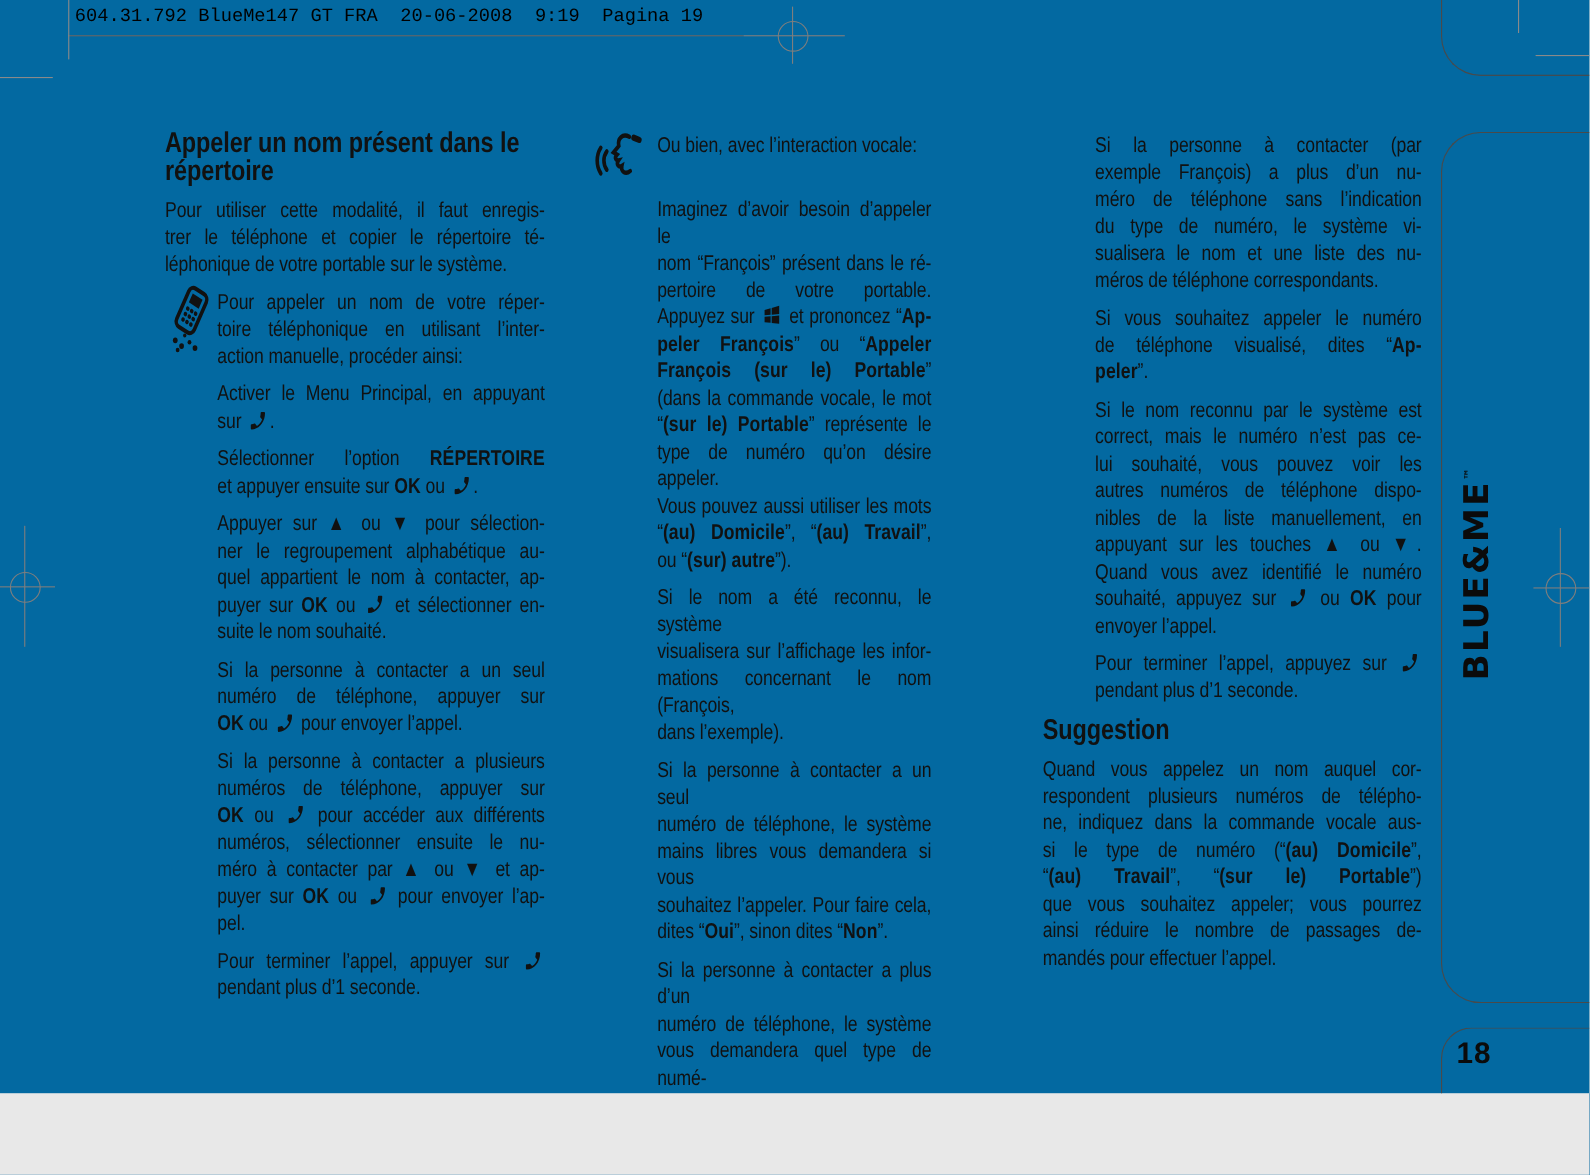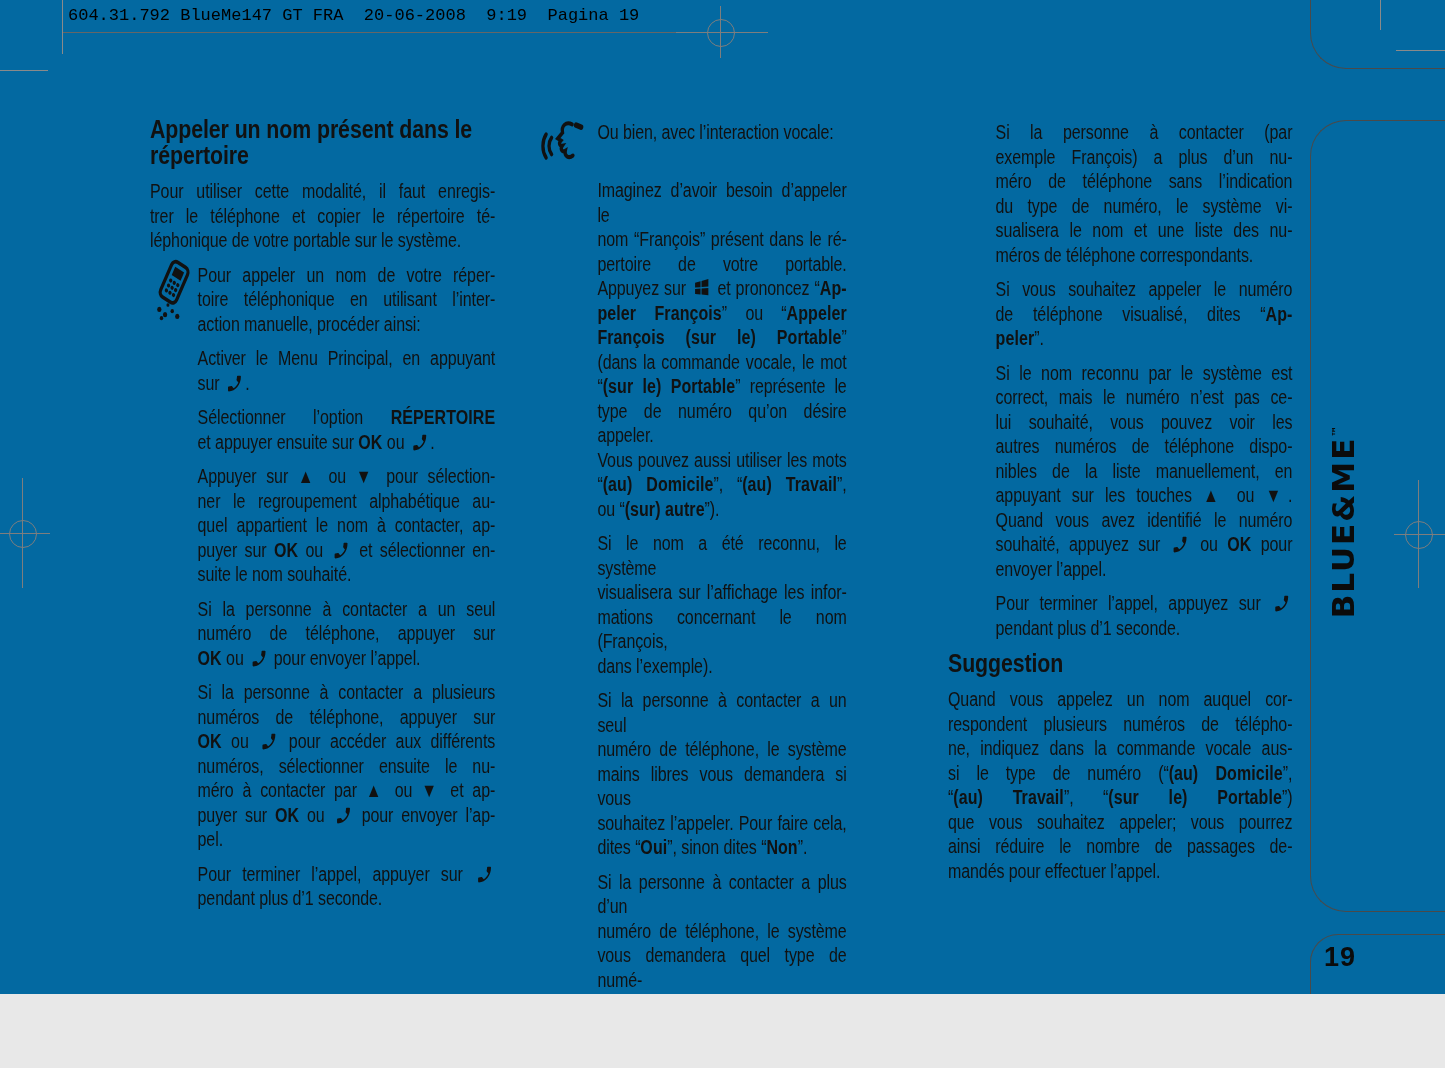--- a/index.html
+++ b/index.html
@@ -78,21 +78,21 @@
     <div class="c"></div>
     <div class="h" style="left:-53px;width:112px;"></div>
     <div class="v" style="top:-28px;height:58px;"></div>
   </div>
 
   <div class="tab" id="tab-prev"></div>
   <div class="tab" id="tab-main"></div>
   <div class="tab" id="tab-page"></div>
 
   <div class="brand"><span>BLUE&amp;ME</span><sup>™</sup></div>
-  <div class="pagenum">19</div>
+  <div class="pagenum">18</div>
 
   <div class="col" id="col1">
       <div class="blk hd">
         <div class="ln"><span>Appeler un nom présent dans le</span></div>
         <div class="ln last"><span>répertoire</span></div>
       </div>
       <div class="blk">
         <div class="ln"><span>Pour utiliser cette modalité, il faut enregis-</span></div>
         <div class="ln"><span>trer le téléphone et copier le répertoire té-</span></div>
         <div class="ln last"><span>léphonique de votre portable sur le système.</span></div>

